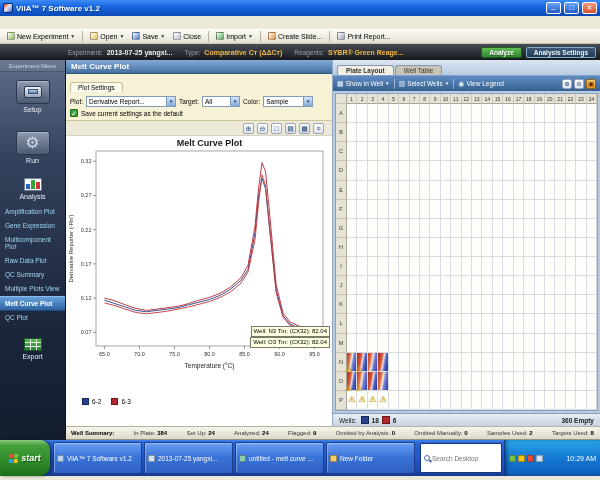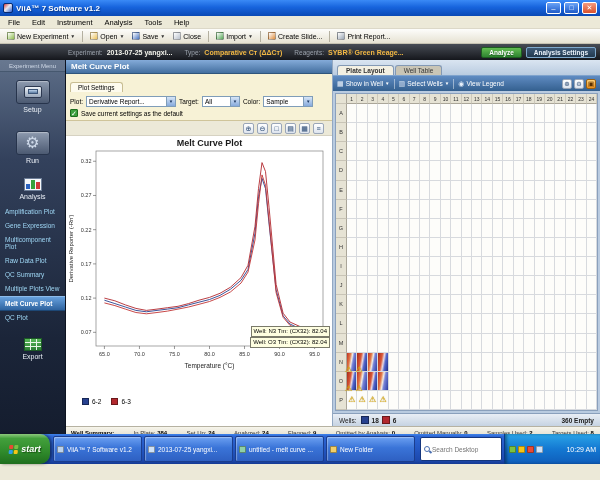--- a/index.html
+++ b/index.html
@@ -129,21 +129,21 @@
   .sum-item{white-space:nowrap;color:#333}
   .sum-item b{color:#000}
   .tabstrip{height:19px;flex:none;display:flex;align-items:flex-end;gap:2px;padding:2px 2px 0 10px;
     background:linear-gradient(#ccc8ba,#b1ad9d);border-top:1px solid #96927f}
   .doc-tab{display:flex;align-items:center;gap:3px;height:15px;font-size:6.5px;padding:0 8px;border:1px solid #5e6d80;border-bottom:none;
     border-radius:3px 3px 0 0;white-space:nowrap;cursor:pointer}
   .doc-dark{background:linear-gradient(#53698c,#2b3d56);color:#e9eef4}
   .doc-light{background:linear-gradient(#faf8f0,#e3dfd1);color:#111}
   .doc-tab-icon{width:6px;height:6px;border:1px solid rgba(0,0,0,.4);flex:none}
   
-  .taskbar{position:absolute;left:0;right:0;bottom:16px;height:30px;display:flex;align-items:stretch;
+  .taskbar{position:absolute;left:0;right:0;bottom:4px;height:36px;display:flex;align-items:stretch;
     background:linear-gradient(#3f83e9 0%,#2d66d4 8%,#2458c4 45%,#1c48ad 88%,#153a92 100%)}
   .start-btn{width:50px;flex:none;display:flex;align-items:center;justify-content:center;gap:3px;color:#fff;font-size:9px;font-weight:bold;font-style:italic;
     background:linear-gradient(#8cc97c 0%,#43a03c 15%,#2f8a2b 60%,#1f6e1d 100%);border-radius:0 10px 10px 0;
     box-shadow:2px 0 3px rgba(0,0,0,.45);text-shadow:1px 1px 1px #16520f;cursor:pointer}
   .win-flag{width:9px;height:9px;display:grid;grid-template-columns:4px 4px;grid-template-rows:4px 4px;gap:1px;transform:skewX(-6deg)}
   .win-flag span{border-radius:1px}
   .task-btns{flex:1;display:flex;gap:2px;padding:2px 3px;min-width:0;overflow:hidden}
   .task-btn{flex:1 1 80px;max-width:96px;display:flex;align-items:center;gap:3px;padding:0 3px;min-width:0;
     background:linear-gradient(#6ba0f2,#3a74d8 45%,#2e60c2);border:1px solid #1b3d8d;border-radius:2px;
     box-shadow:inset 1px 1px 1px rgba(255,255,255,.35);color:#fff;font-size:6.5px;white-space:nowrap;overflow:hidden;cursor:pointer}
@@ -163,28 +163,20 @@
 <div id="screen">
 
   <div class="titlebar">
     <span class="app-icon"></span>
     <span class="title-text">ViiA™ 7 Software v1.2</span>
     <span class="win-btn wb-blue wb-min"></span>
     <span class="win-btn wb-blue wb-max"></span>
     <span class="win-btn wb-red wb-close"></span>
   </div>
 
-  <div class="menubar" id="menubar">
-      <span class="menu-item">File</span>
-      <span class="menu-item">Edit</span>
-      <span class="menu-item">Instrument</span>
-      <span class="menu-item">Analysis</span>
-      <span class="menu-item">Tools</span>
-      <span class="menu-item">Help</span>
-    </div>
 
   <div class="toolbar" id="toolbar-buttons">
       <div class="tb-btn">
         <span class="tb-icon" style="background: linear-gradient(135deg, rgb(255, 255, 255), rgb(143, 190, 78));"></span>
         <span>New Experiment</span>
         <span class="tb-arrow">▼</span>
       </div>
       <span class="tb-sep"></span>
       <div class="tb-btn">
         <span class="tb-icon" style="background: linear-gradient(135deg, rgb(255, 255, 255), rgb(237, 194, 90));"></span>

